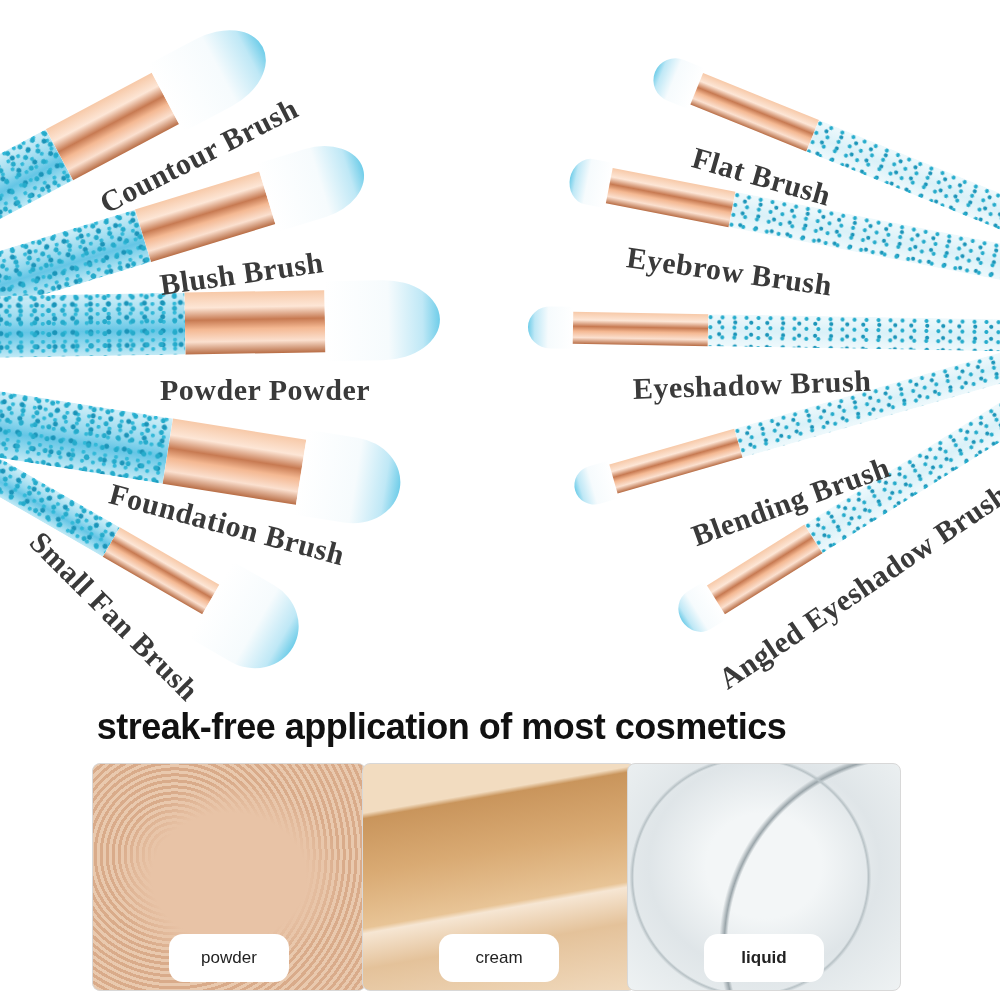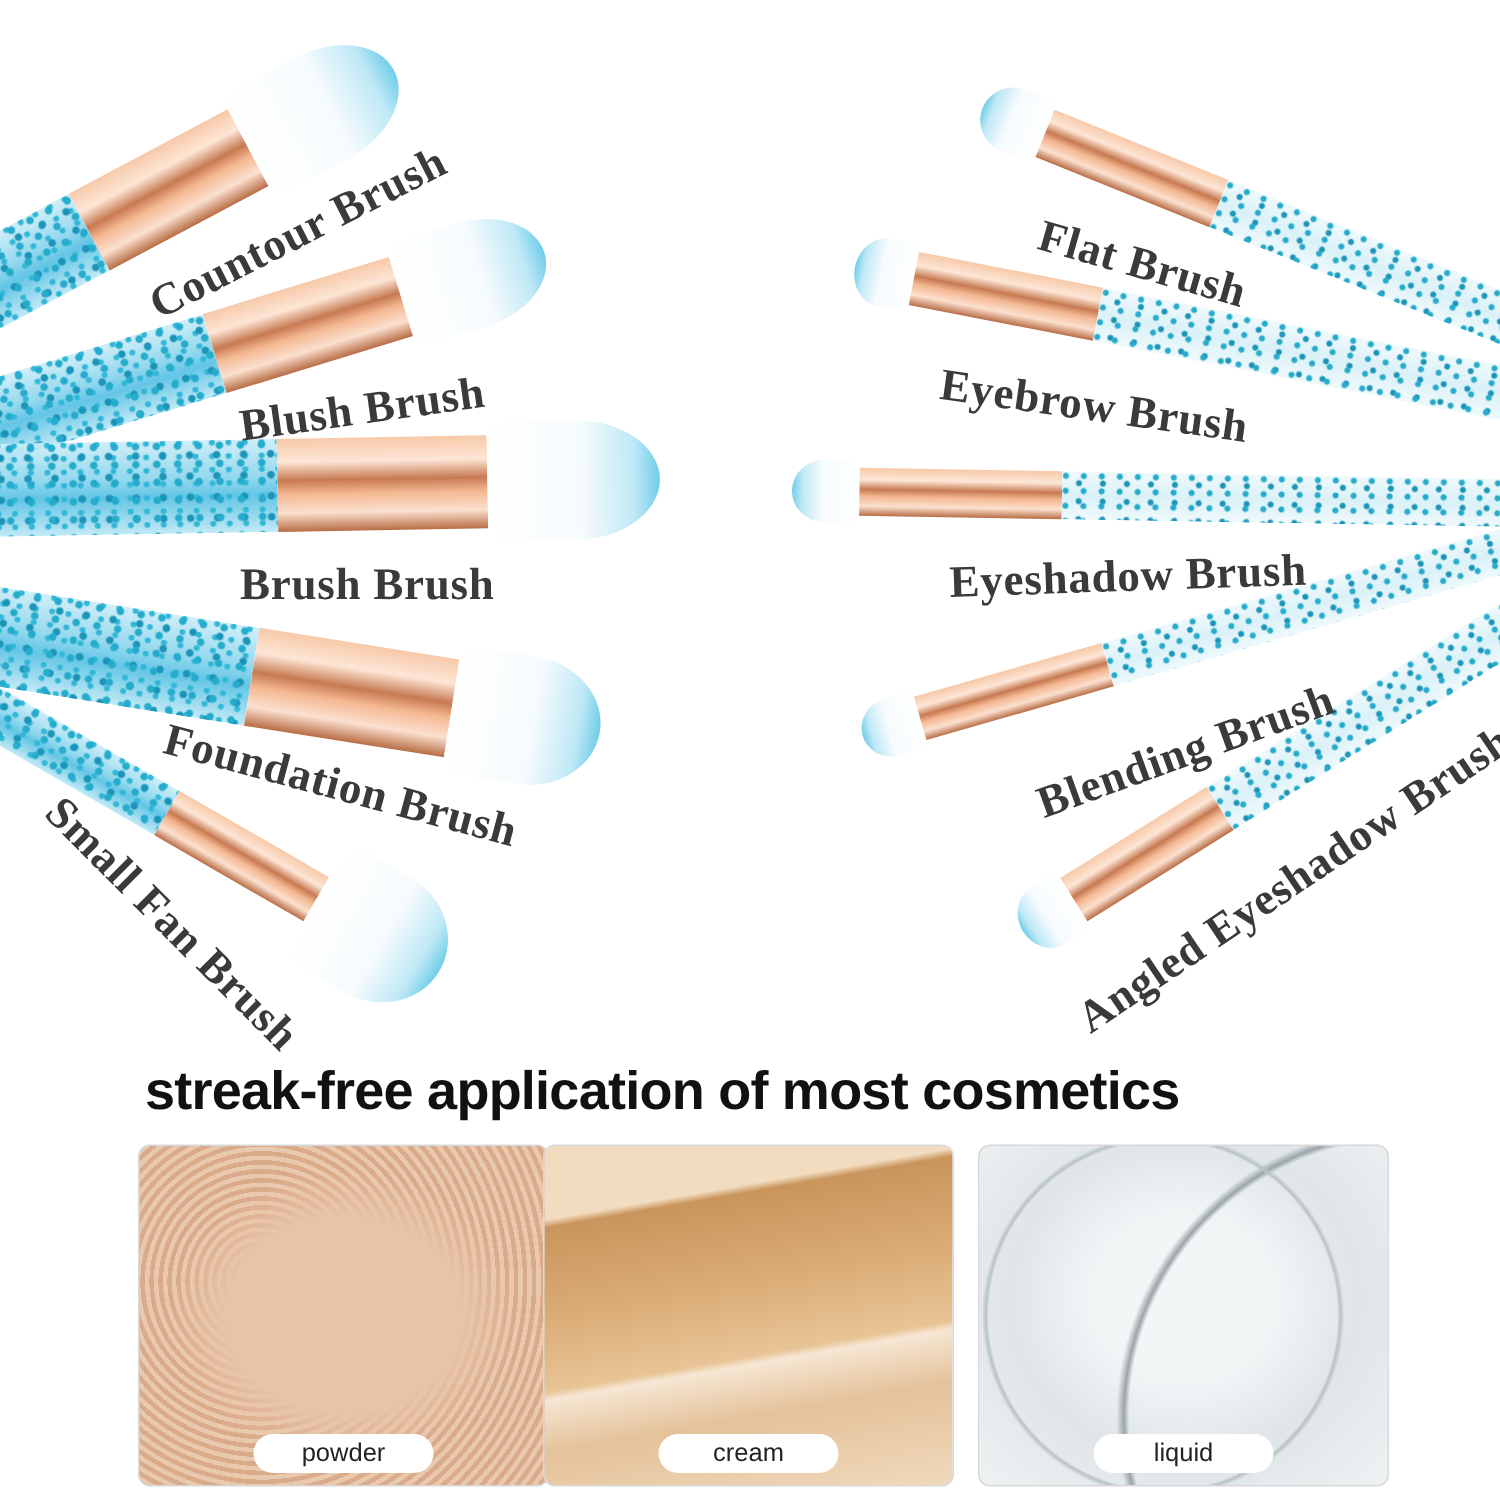--- a/index.html
+++ b/index.html
@@ -60,29 +60,30 @@
       radial-gradient(ellipse at 50% 50%, #e8c3a6 0 40%, transparent 60%),
       repeating-radial-gradient(circle at 30% 40%, #d9ab8a 0 3px, #e9c9ae 3px 6px),
       #e2b999;
   }
   .tile.cream {
     left:362px;
     background:
       linear-gradient(170deg, #f2dcc0 0 18%, #c9955c 20%, #d9aa73 40%, #e8c496 60%, #f6e6d3 62%, #e4c29a 75%, #f0d9bc 100%);
   }
   .tile.liquid {
-    left:652px;
+    left:627px;
     background:
       radial-gradient(circle at 45% 50%, transparent 0 62%, #b8c2c6 63%, transparent 64.5%),
       radial-gradient(circle at 105% 80%, transparent 0 55%, #9aa5aa 56%, transparent 57.5%),
       radial-gradient(ellipse at 50% 45%, #f3f6f7 0 30%, #dfe5e8 60%, #eef2f3 100%);
+    font-weight: bold;
   }
   .tile-caption {
     position:absolute; left:50%; bottom:8px; transform:translateX(-50%);
-    background:#ffffff; border-radius:14px; padding:3px 0; width:120px; text-align:center;
+    background:#ffffff; border-radius:14px; padding:14px 0; width:120px; text-align:center;
     font-family:"Liberation Sans", sans-serif; font-size:17px; color:#222;
   }
 </style>
 </head>
 <body>
 
 <div class="brush" style="left:-20px; top:168px; height:58px; transform:rotate(-28deg);">
   <div class="handle" style="width:90px;"></div>
   <div class="ferrule" style="width:120px;"></div>
   <div class="hair" style="width:110px;"></div>
@@ -103,21 +104,21 @@
   <div class="hair" style="width:100px;"></div>
 </div>
 <div class="brush" style="left:-10px; top:455px; height:34px; transform:rotate(30deg);">
   <div class="handle" style="width:140px;"></div>
   <div class="ferrule" style="width:115px;"></div>
   <div class="hair" style="width:95px; height:260%;"></div>
 </div>
 
 <div class="label" style="left:102px; top:188px; transform:rotate(-27deg);">Countour Brush</div>
 <div class="label" style="left:160px; top:268px; transform:rotate(-8deg);">Blush Brush</div>
-<div class="label" style="left:160px; top:373px;">Brush Brush</div>
+<div class="label" style="left:160px; top:373px;">Powder Powder</div>
 <div class="label" style="left:110px; top:476px; transform:rotate(15deg);">Foundation Brush</div>
 <div class="label" style="left:35px; top:520px; transform:rotate(45deg);">Small Fan Brush</div>
 
 <div class="brush" style="left:655px; top:55px; height:34px; transform:rotate(22deg);">
   <div class="hair left" style="width:45px;"></div>
   <div class="ferrule" style="width:125px;"></div>
   <div class="handle clear" style="width:240px; border-radius:0 6px 6px 0;"></div>
 </div>
 <div class="brush" style="left:570px; top:160px; height:36px; transform:rotate(11deg);">
   <div class="hair left" style="width:40px;"></div>

